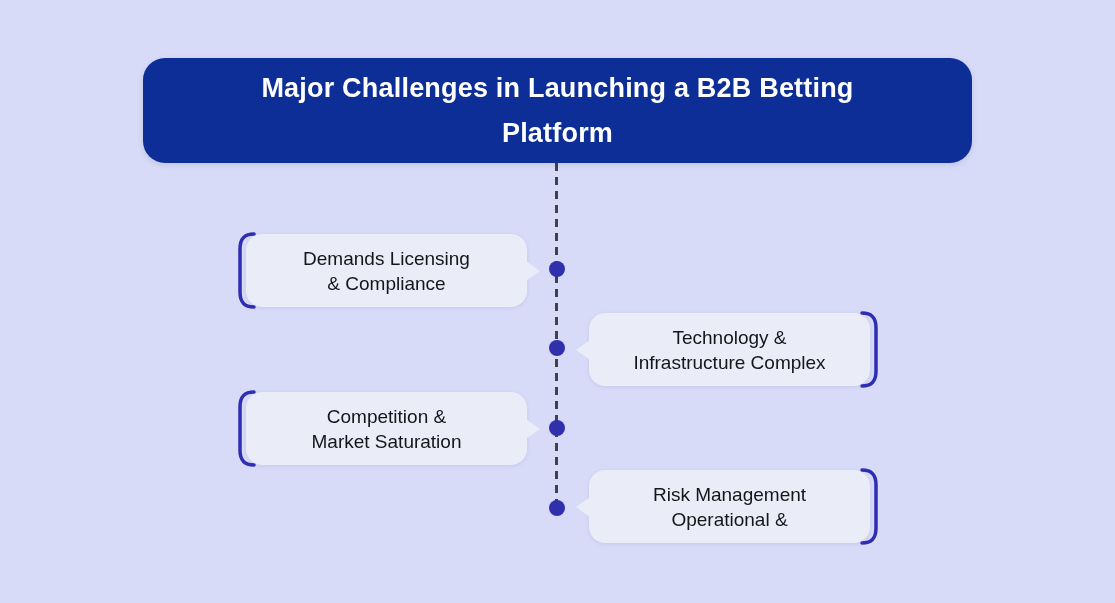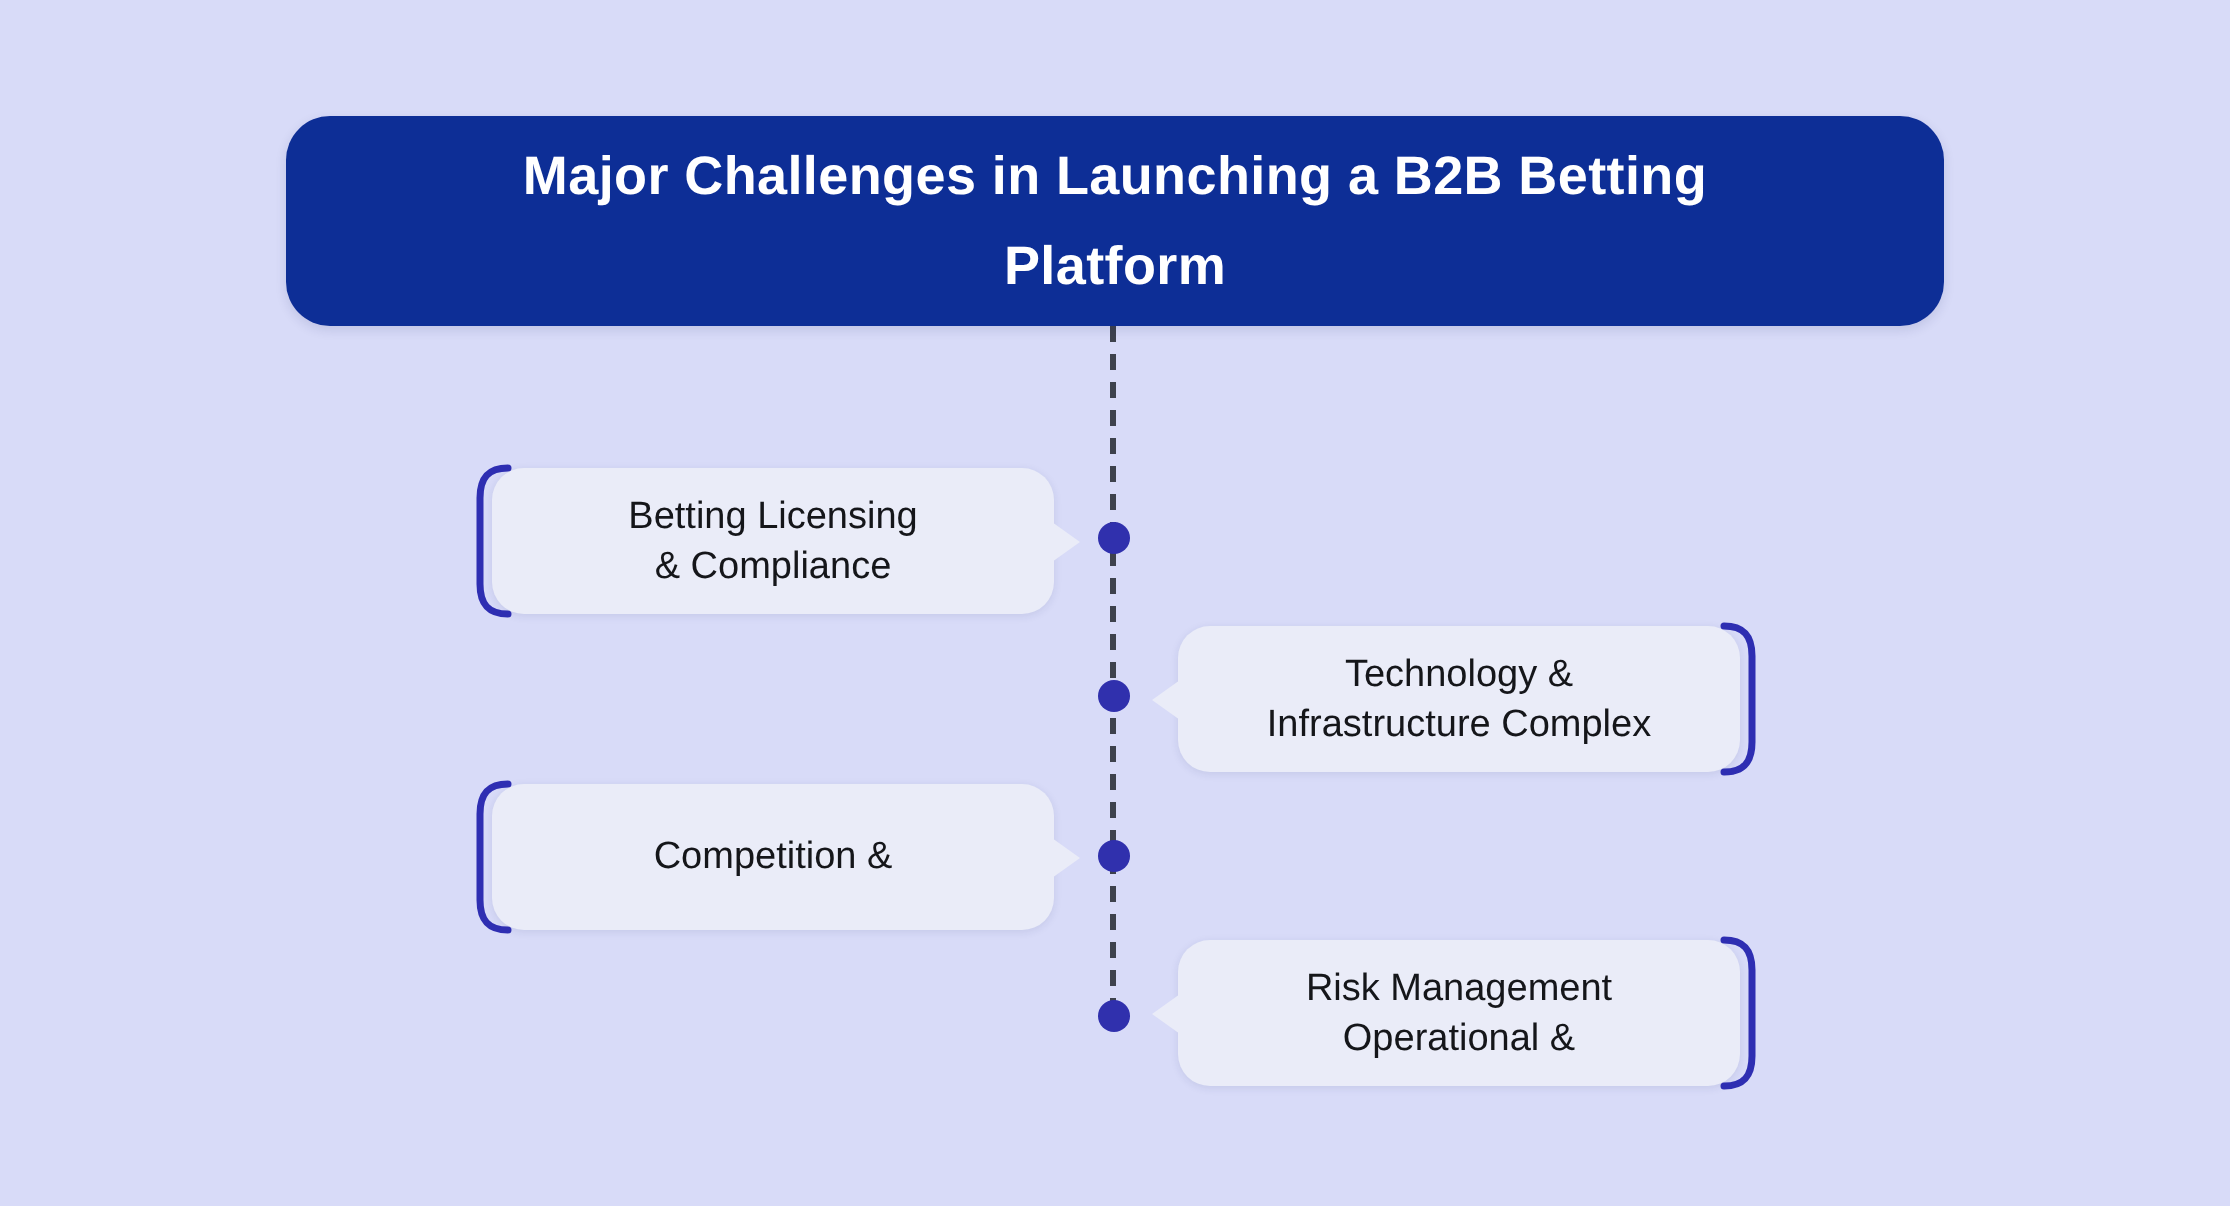--- a/index.html
+++ b/index.html
@@ -133,21 +133,21 @@
   <div class="dot d1"></div>
   <div class="dot d2"></div>
   <div class="dot d3"></div>
 
   <div class="card left c0">
     <span class="bracket">
       <svg viewBox="0 0 18 77" preserveAspectRatio="none">
         <path d="M16 2 C 6 2 2 7 2 17 L 2 60 C 2 70 6 75 16 75" fill="none" stroke="#2e2eb2" stroke-width="3.5" stroke-linecap="round"></path>
       </svg>
     </span>
-    <span>Betting Licensing</span>
+    <span>Demands Licensing</span>
     <span>&amp; Compliance</span>
     <span class="pointer"></span>
   </div>
 
   <div class="card right c1">
     <span class="bracket">
       <svg viewBox="0 0 18 77" preserveAspectRatio="none">
         <path d="M16 2 C 6 2 2 7 2 17 L 2 60 C 2 70 6 75 16 75" fill="none" stroke="#2e2eb2" stroke-width="3.5" stroke-linecap="round"></path>
       </svg>
     </span>
@@ -156,20 +156,21 @@
     <span class="pointer"></span>
   </div>
 
   <div class="card left c2">
     <span class="bracket">
       <svg viewBox="0 0 18 77" preserveAspectRatio="none">
         <path d="M16 2 C 6 2 2 7 2 17 L 2 60 C 2 70 6 75 16 75" fill="none" stroke="#2e2eb2" stroke-width="3.5" stroke-linecap="round"></path>
       </svg>
     </span>
     <span>Competition &amp;</span>
+    <span>Market Saturation</span>
     <span class="pointer"></span>
   </div>
 
   <div class="card right c3">
     <span class="bracket">
       <svg viewBox="0 0 18 77" preserveAspectRatio="none">
         <path d="M16 2 C 6 2 2 7 2 17 L 2 60 C 2 70 6 75 16 75" fill="none" stroke="#2e2eb2" stroke-width="3.5" stroke-linecap="round"></path>
       </svg>
     </span>
     <span>Risk Management</span>

